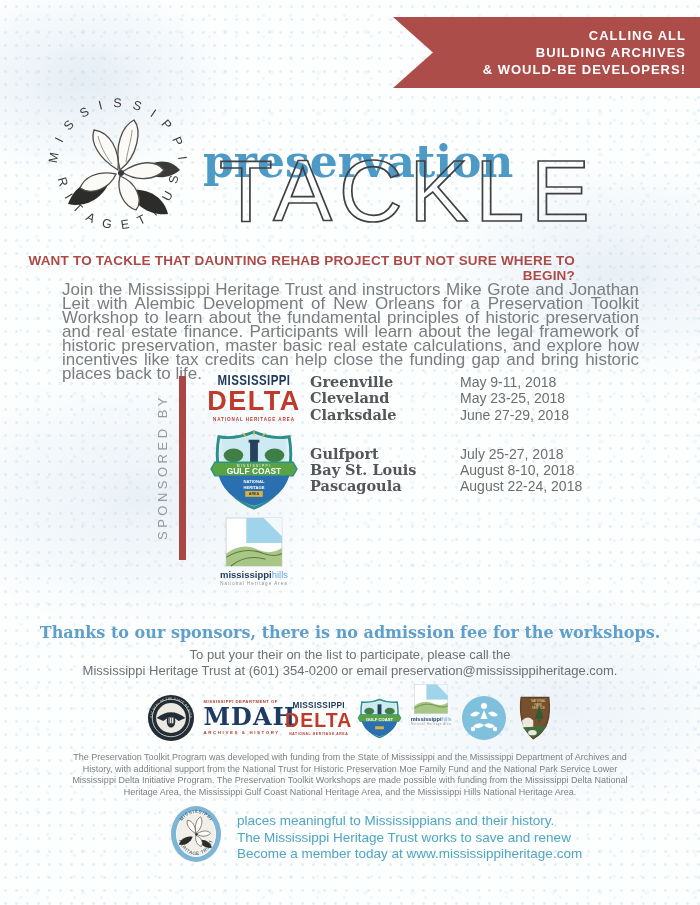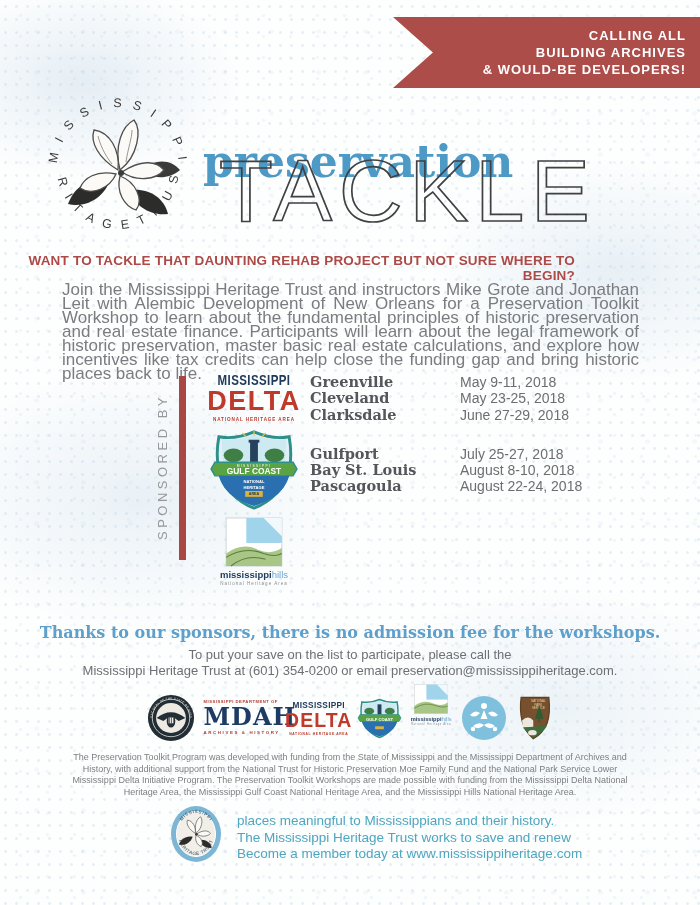--- a/index.html
+++ b/index.html
@@ -230,21 +230,21 @@
             <div class="h-name"><span class="n1">mississippi</span><span class="n2">hills</span></div>
             <div class="h-sub">National Heritage Area</div>
           </div>
         </div>
       </div>
 
     </div>
   </div>
 
   <div class="thanks">Thanks to our sponsors, there is no admission fee for the workshops.</div>
-  <div class="call1">To put your save on the list to participate, please call the</div>
+  <div class="call1">To put your their on the list to participate, please call the</div>
   <div class="call2">Mississippi Heritage Trust at (601) 354-0200 or email preservation@mississippiheritage.com.</div>
 
   <div class="sprow">
 
     <svg width="48" height="48" viewBox="0 0 50 50">
       <defs>
           <path id="sealArc" d="M 5.5,25 A 19.5,19.5 0 0 1 44.5,25"></path>
         </defs>
       <circle cx="25" cy="25" r="24" fill="#232d36"></circle>
       <circle cx="25" cy="25" r="19.5" fill="none" stroke="#eceae2" stroke-width="0.8"></circle>

